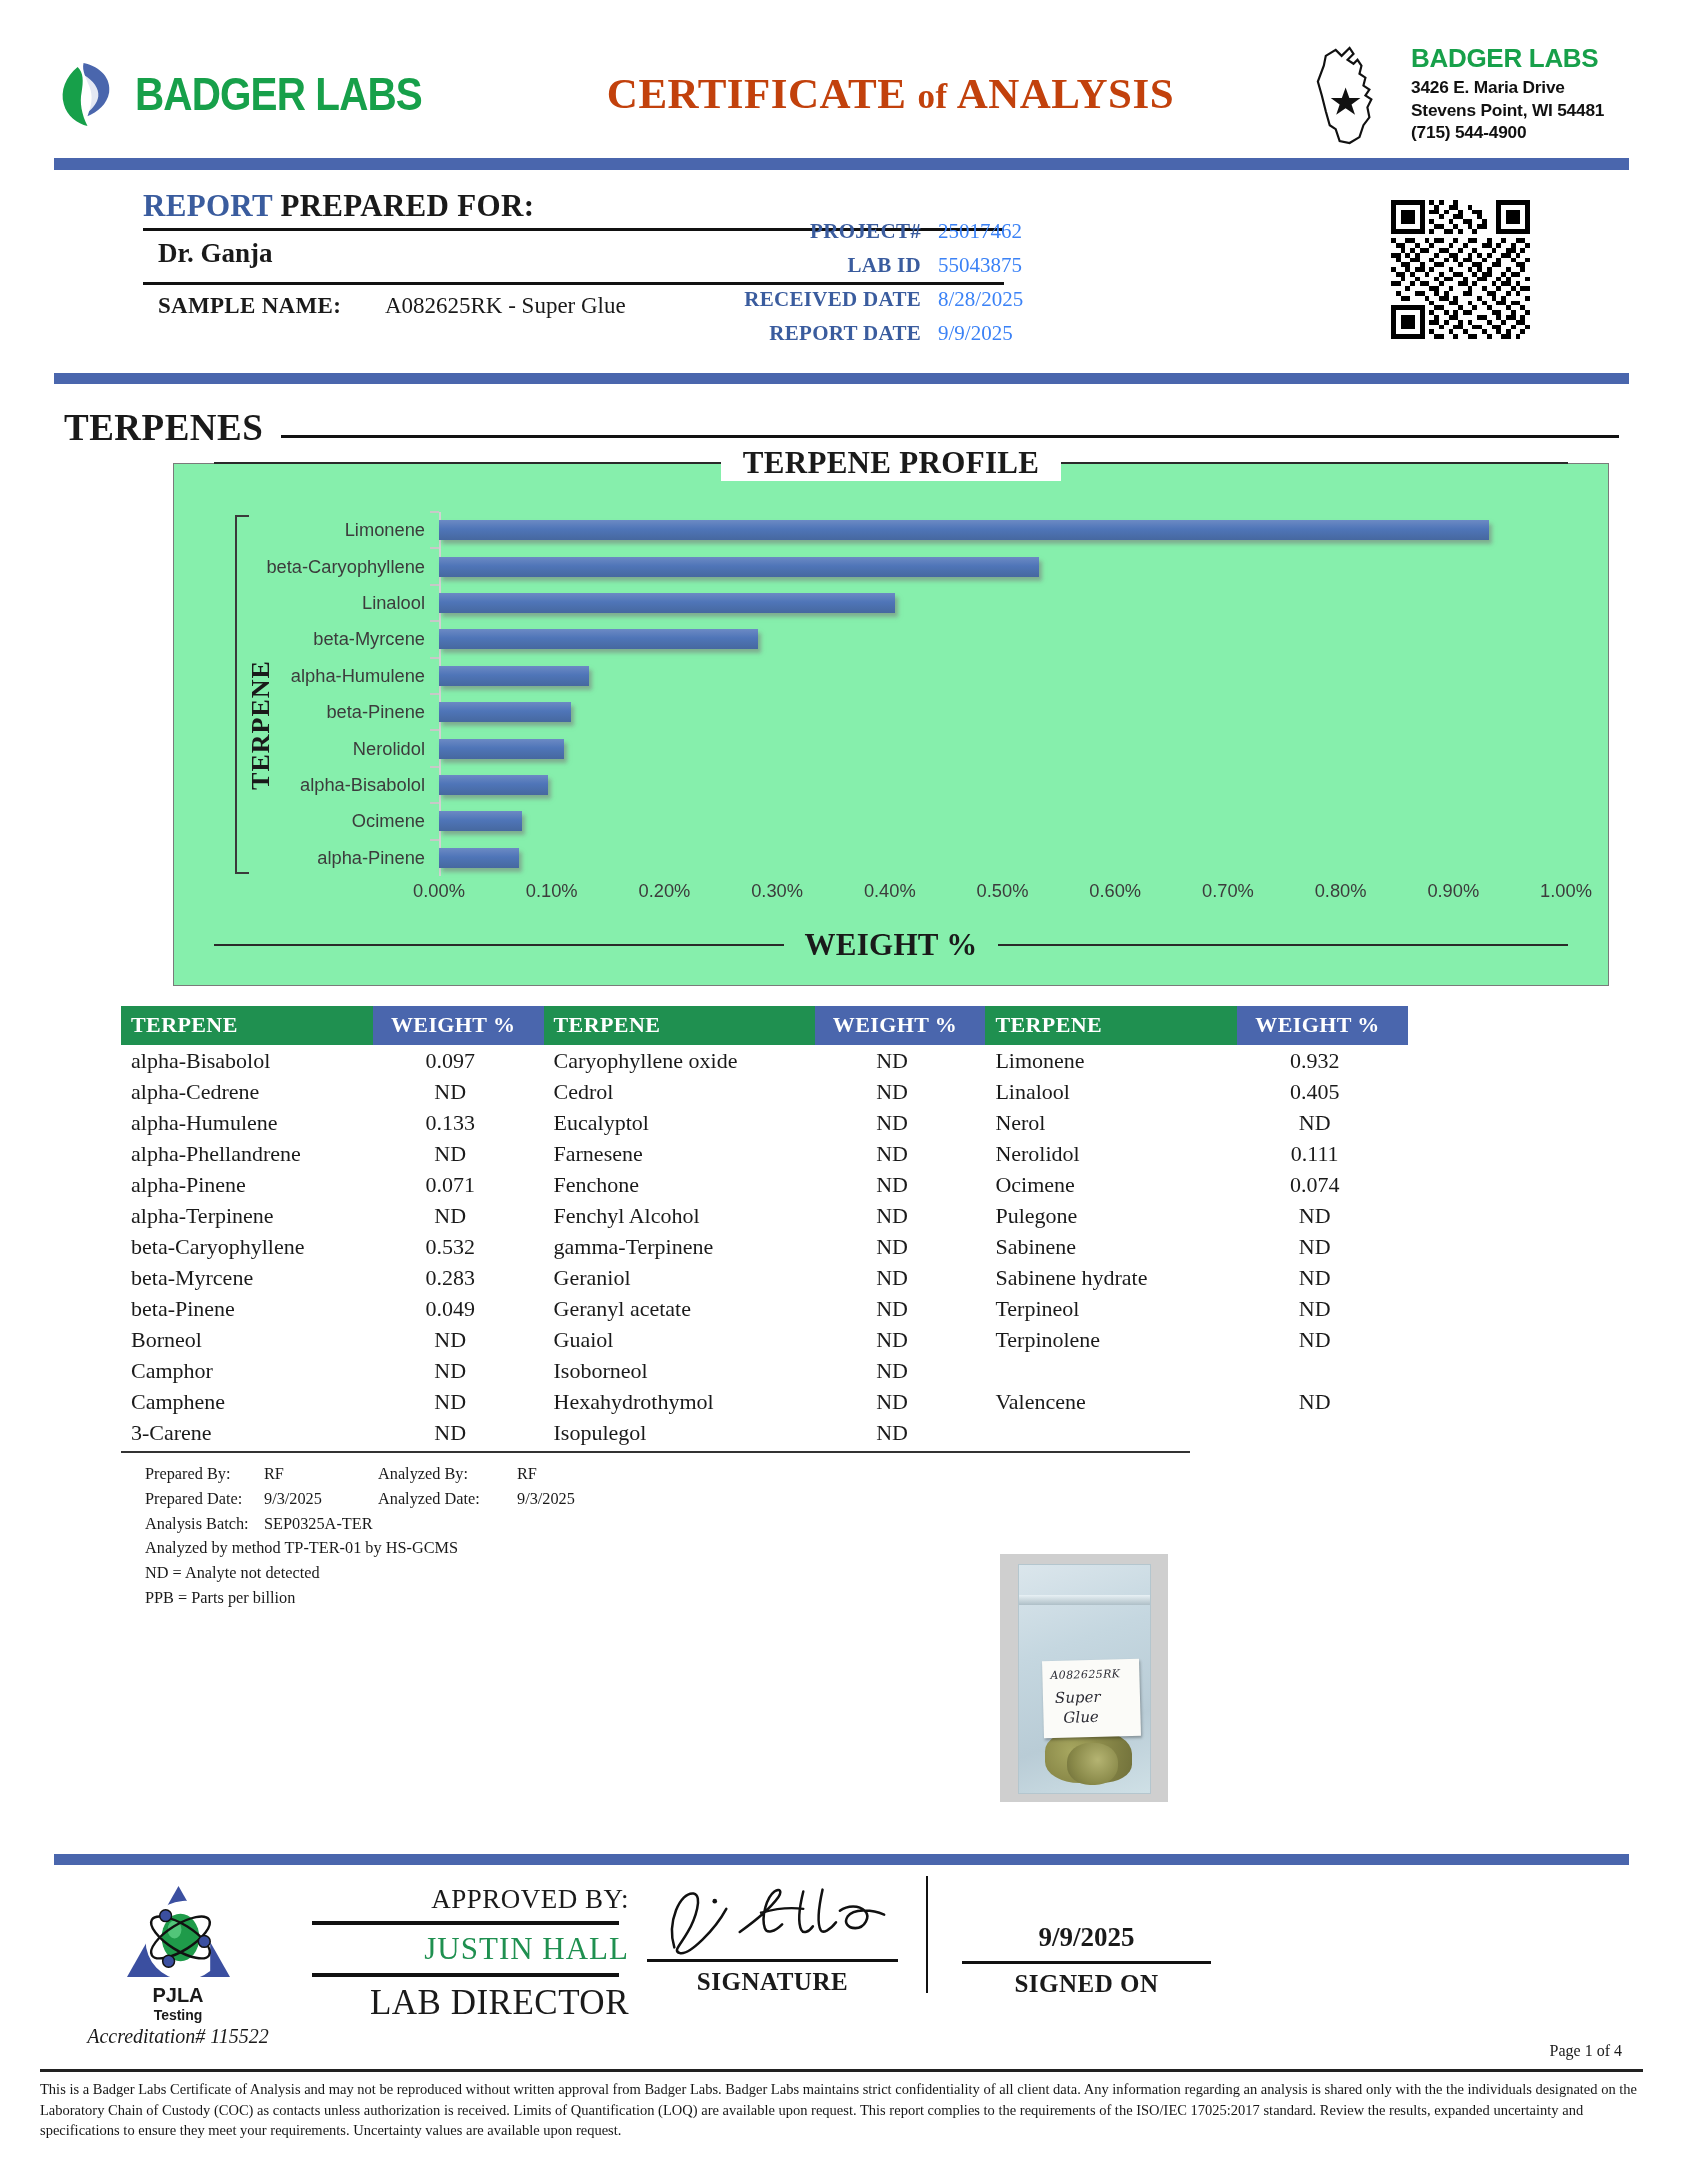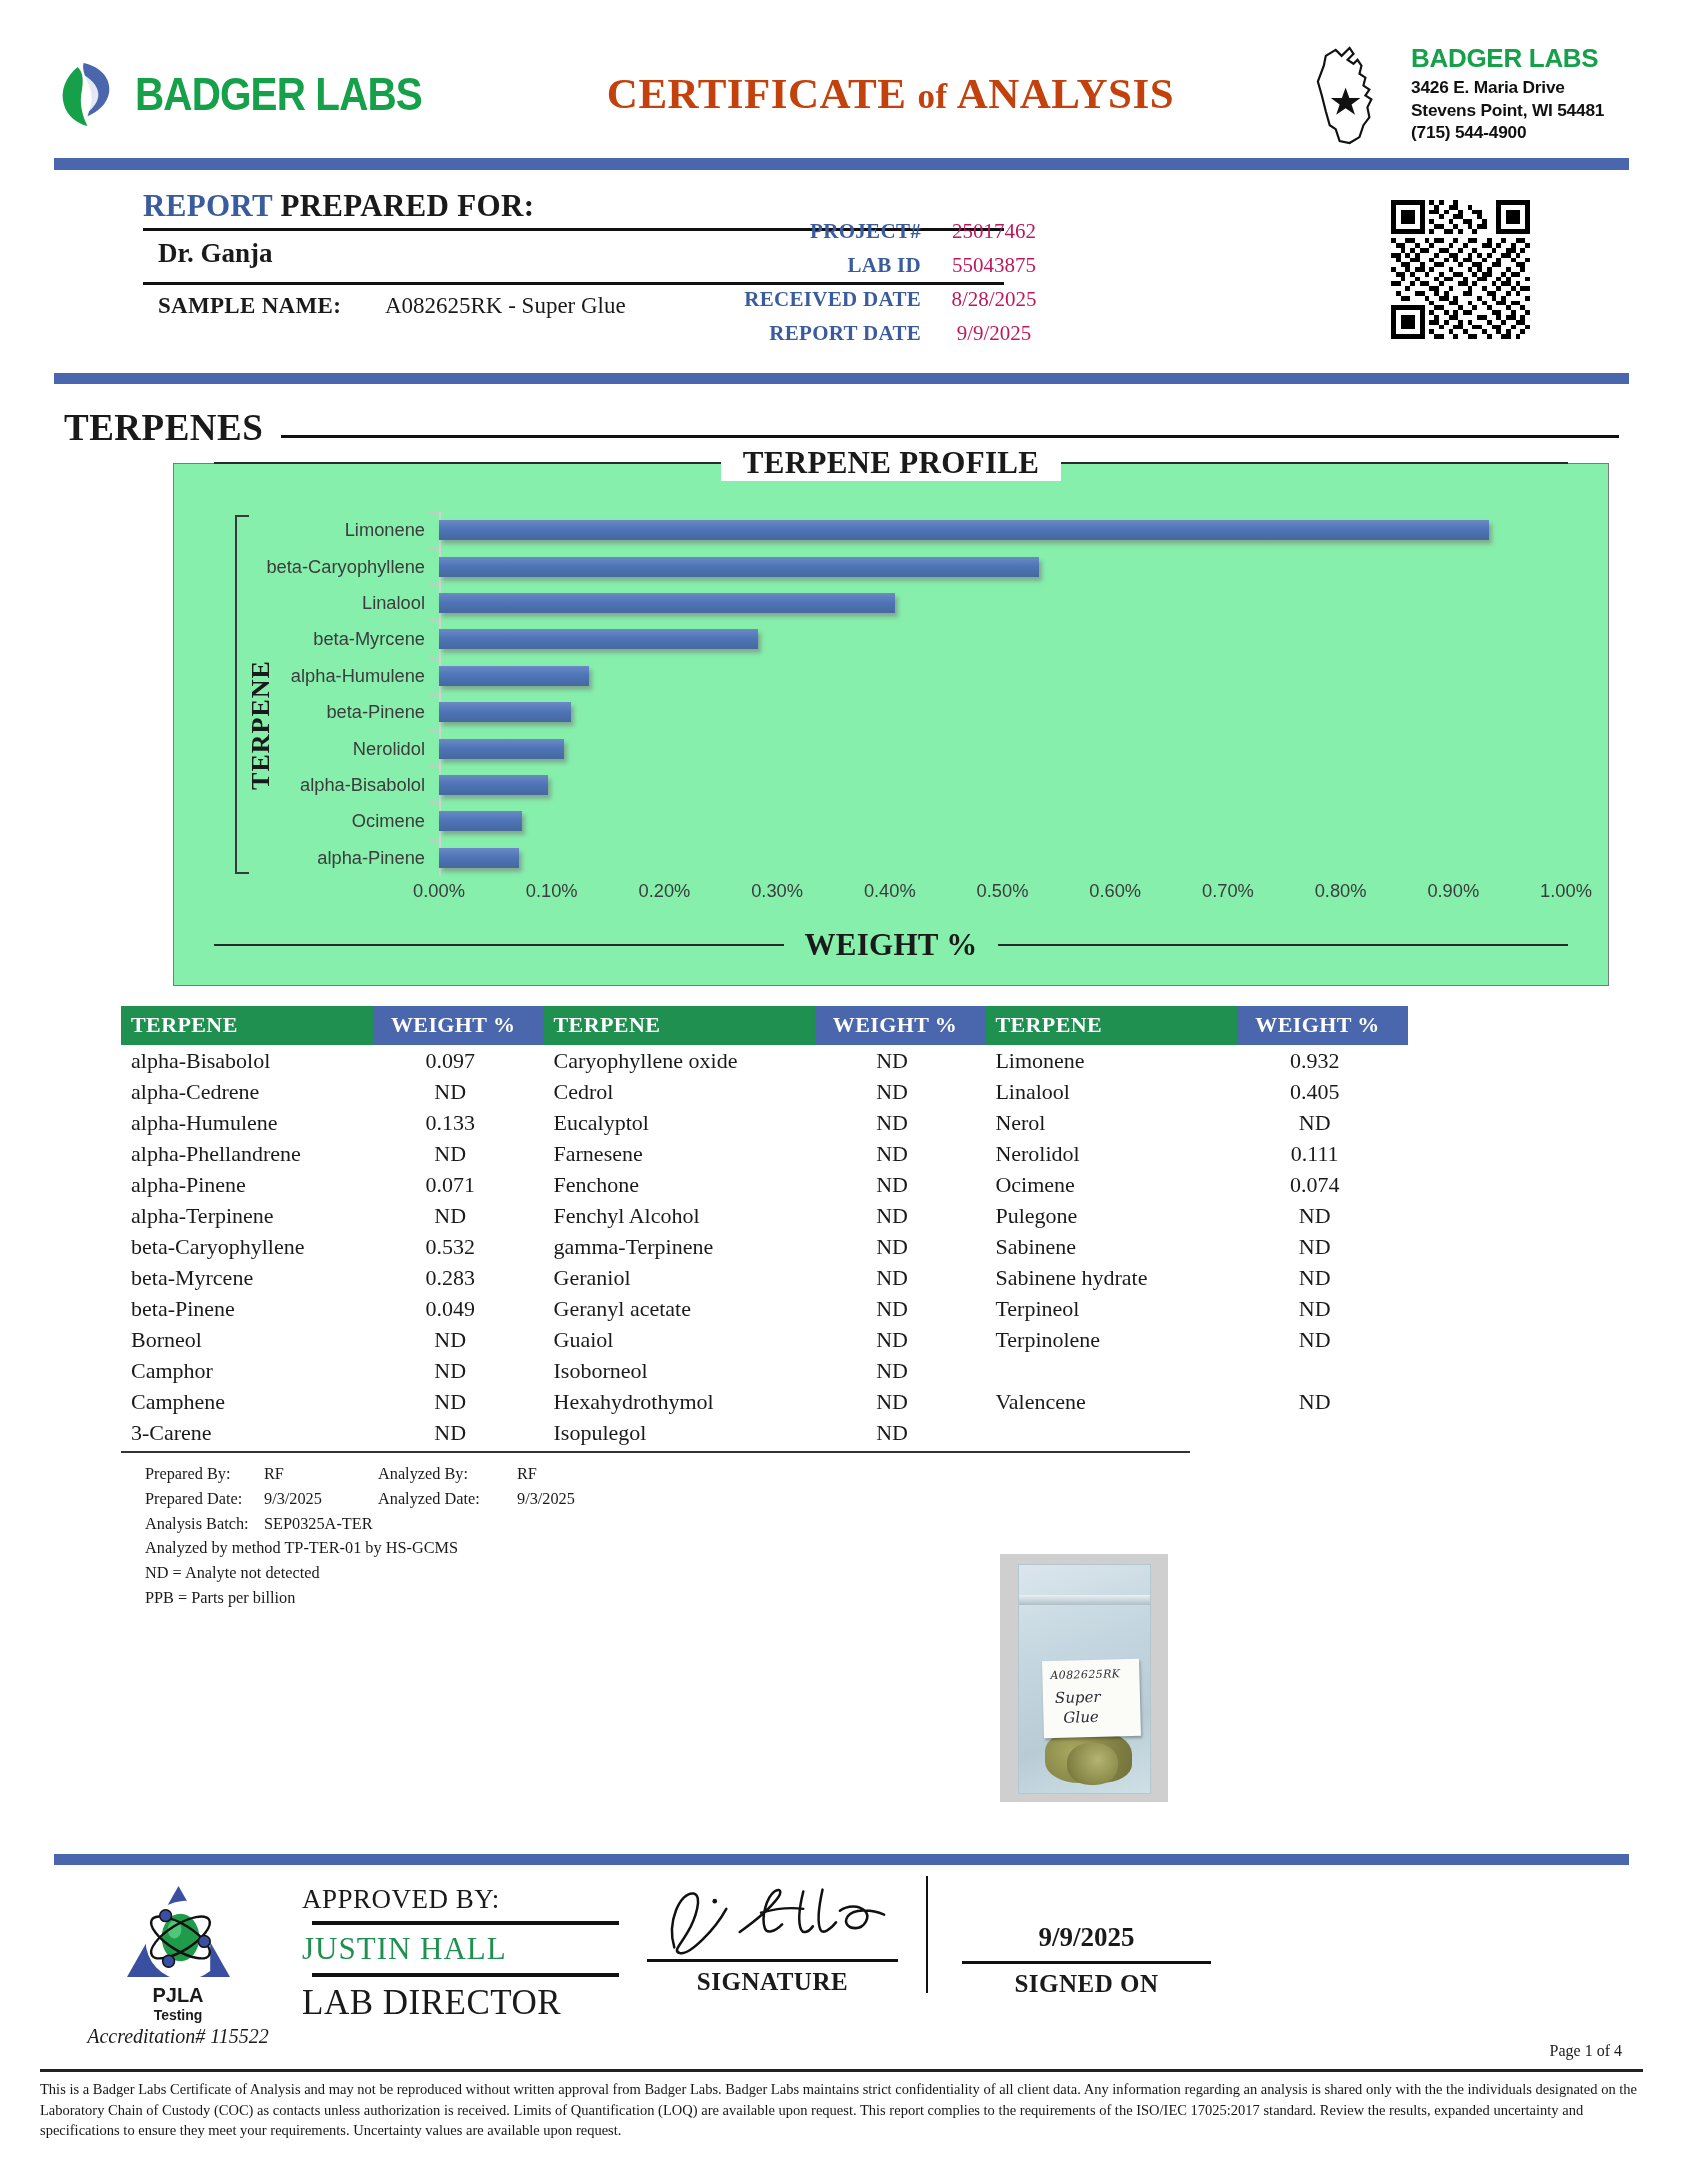--- a/index.html
+++ b/index.html
@@ -48,21 +48,21 @@
   .rule-under-rep {
     margin-left:89px; width:861px; height:3px; background:#111; margin-top:4px;
   }
   .client { margin-left:104px; font-size:27px; font-weight:bold; margin-top:7px; }
   .meta-table {
     position:absolute; right:579px; top:44px;
     font-size:21px; line-height:1.62;
   }
   .meta-row { display:flex; justify-content:flex-end; }
   .meta-label { color:#3a5c9e; font-weight:bold; text-align:right; width:248px; letter-spacing:0.3px;}
-  .meta-value { width:129px; text-align:center; padding-left:17px; color:#be185d; }
+  .meta-value { width:129px; text-align:left; padding-left:17px; color:#3b82f6; }
   .qr { position:absolute; right:99px; top:30px; width:139px; height:139px; }
   .sample-rule { margin-left:89px; width:861px; height:2.5px; background:#111; margin-top:13px;}
   .sample-line { margin-left:104px; margin-top:8px; font-size:23px; }
   .sample-line b { letter-spacing:0.3px; }
   .sample-line span { padding-left:38px; font-weight:normal; }
 
   
   .sect-wrap { margin-top:22px; display:flex; align-items:flex-end; padding:0 10px 0 10px;}
   .sect-title { font-size:37px; font-weight:bold; letter-spacing:0.5px; padding-right:18px; }
   .sect-rule { flex:1; height:3px; background:#111; margin-bottom:11px; }
@@ -169,21 +169,21 @@
   .hw3 { position:absolute; left:20px; top:48px; font-size:15px; }
 
   
   .approve-bar { position:absolute; left:54px; right:54px; top:1854px; height:11px; background:#4a66ad; }
   .approve { position:absolute; left:54px; right:54px; top:1876px; height:158px; display:flex; align-items:flex-start; }
   .pjla { width:248px; flex:0 0 248px; text-align:center; position:relative; padding-top:4px;}
   .pjla svg { width:119px; height:104px; }
   .pjla .p1 { font-family:"Liberation Sans", sans-serif; font-weight:bold; font-size:20px; margin-top:-4px;}
   .pjla .p2 { font-family:"Liberation Sans", sans-serif; font-weight:bold; font-size:14px; }
   .pjla .p3 { font-size:20px; margin-top:2px;font-style:italic; }
-  .appcol { width:327px; flex:0 0 327px; text-align:left; padding-top:8px;}
+  .appcol { width:327px; flex:0 0 327px; text-align:right; padding-top:8px;}
   .appcol .l1 { font-size:27px; letter-spacing:0.5px; }
   .appcol .rule { height:4px; background:#111; margin:6px 10px; }
   .appcol .l2 { font-size:31px; color:#1f9050; letter-spacing:1px; }
   .appcol .l3 { font-size:35px; letter-spacing:0.5px; margin-top:2px;}
   .sigcol { width:287px; flex:0 0 287px; text-align:center; position:relative; padding-top:4px;}
   .sigcol .sigimg { height:77px; }
   .sigcol .rule { height:3px; background:#111; margin:2px 18px 6px 18px;}
   .sigcol .lab { font-family:"Liberation Serif", serif; font-weight:bold; font-size:25px; letter-spacing:0.5px;}
   .vline { width:2px; background:#111; height:117px; margin:0 10px; }
   .signedcol { width:297px; flex:0 0 297px; text-align:center; padding-top:46px;}

